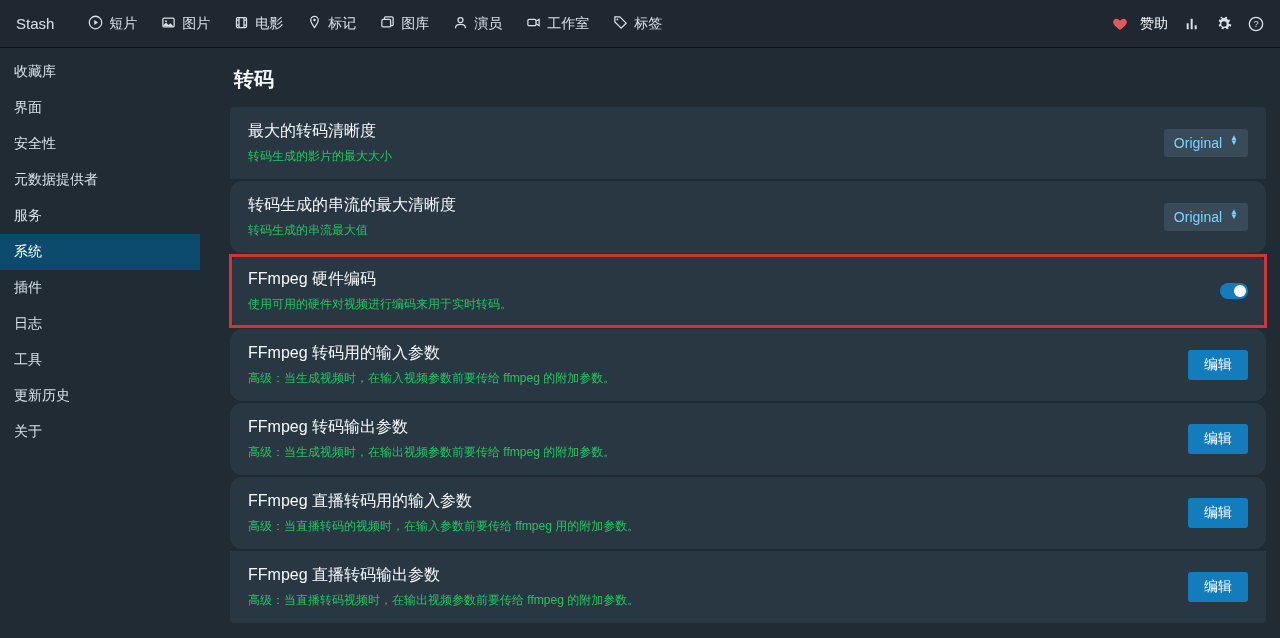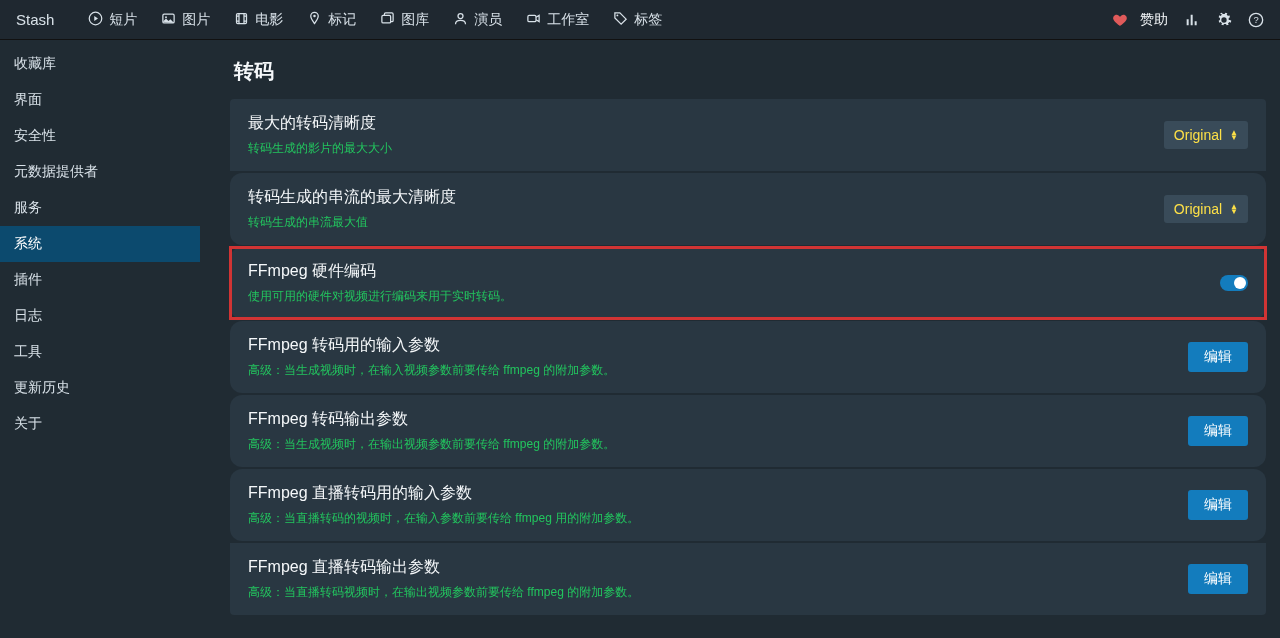--- a/index.html
+++ b/index.html
@@ -6,21 +6,21 @@
 body {
   background: #202b33;
   color: #f5f8fa;
   font-family: -apple-system, BlinkMacSystemFont, "Segoe UI", "Microsoft YaHei", sans-serif;
   font-size: 14px;
   width: 1280px;
   height: 638px;
   overflow: hidden;
 }
 .topnav {
-  height: 40px;
+  height: 48px;
   background: #1f2830;
   display: flex;
   align-items: center;
   padding: 0 16px;
   border-bottom: 1px solid #111;
 }
 .brand { font-size: 15px; margin-right: 24px; color: #d8e1e8; }
 .nav-items { display: flex; gap: 4px; flex: 1; }
 .nav-item {
   display: flex; align-items: center; gap: 6px;
@@ -58,22 +58,22 @@
 }
 .setting-row.mid { border-radius: 12px; }
 .setting-row.last { border-radius: 0 0 4px 4px; }
 .setting-text h3 { font-size: 16px; font-weight: 500; margin-bottom: 6px; }
 .setting-text p { font-size: 12px; color: #22c55e; }
 .highlight-box {
   position: absolute; inset: -1px;
   border: 3px solid #d13434; pointer-events: none;
 }
 .select-btn {
-  background: #394b59; color: #fde047; border-radius: 3px;
-  padding: 6px 10px; cursor: pointer; display: flex; align-items: center; gap: 8px;
+  background: #394b59; color: #7dd3fc; border-radius: 3px;
+  padding: 6px 10px; cursor: pointer; display: flex; align-items: flex-start; gap: 8px;
   min-width: 78px; justify-content: space-between;
 }
 .sort-arrows { display:flex; flex-direction:column; line-height:5px; font-size:8px; }
 .edit-btn {
   background: #137cbd; color: #fff; border: none; padding: 6px 16px;
   border-radius: 3px; cursor: pointer; font-size: 14px;
 }
 .toggle {
   width: 28px; height: 16px; background: #137cbd; border-radius: 8px;
   position: relative; cursor: pointer;

